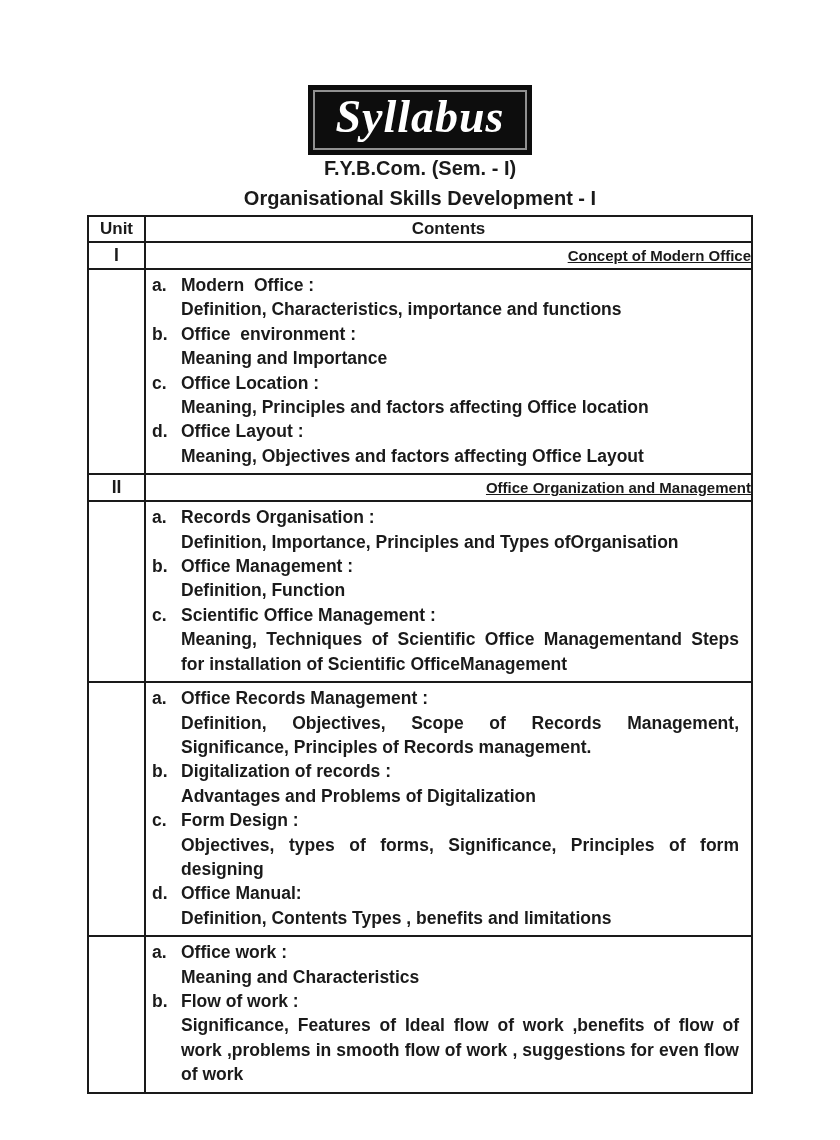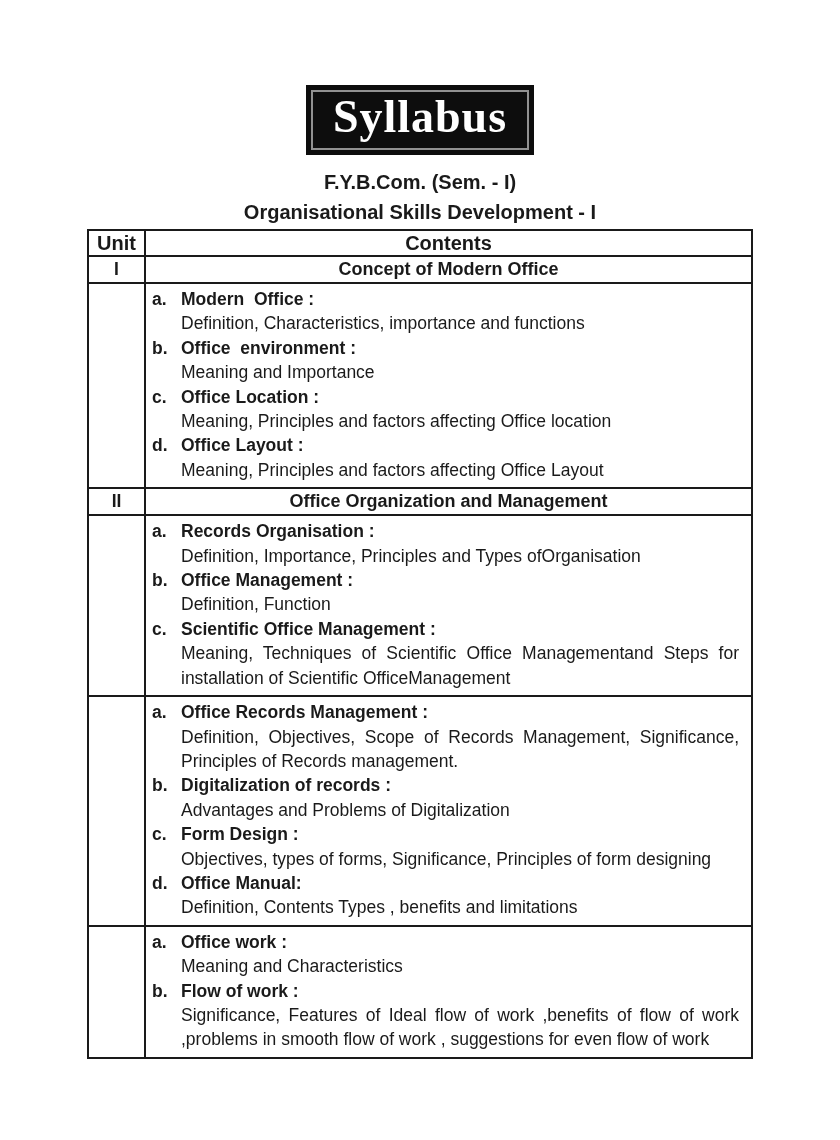--- a/index.html
+++ b/index.html
@@ -27,28 +27,29 @@
   .logo-box {
     background: #0d0d0d;
     padding: 5px;
   }
   .logo-inner {
     border: 2px solid #919191;
     padding: 1px 20px 7px 20px;
   }
   .logo-text {
     font-family: "Liberation Serif", serif;
+    font-style: italic;
     font-weight: bold;
     font-size: 46px;
     line-height: 48px;
     color: #ffffff;
     letter-spacing: 1px;
   }
   .subtitle1 {
-    margin-top: 15px;
+    margin-top: 1px;
     text-align: center;
     font-weight: bold;
     font-size: 20px;
     line-height: 24px;
   }
   .subtitle2 {
     margin-top: 6px;
     text-align: center;
     font-weight: bold;
     font-size: 20px;
@@ -60,59 +61,61 @@
     margin: 5px 0 0 87px;
     width: 666px;
   }
   .syllabus-table th,
   .syllabus-table td {
     border: 2px solid #1a1a1a;
     vertical-align: top;
     padding: 0;
   }
   .syllabus-table th {
-    font-size: 20px;
+    font-size: 17px;
     font-weight: bold;
     text-align: center;
     height: 24px;
     vertical-align: middle;
   }
   .unit-col { width: 55px; }
   td.unit-cell {
     text-align: center;
     font-weight: bold;
     font-size: 17.5px;
     vertical-align: middle;
   }
   td.title-cell {
-    text-align: center;
-    font-weight: bold;
-    font-size: 18px;
+    text-align: right;
+    font-weight: bold;
+    font-size: 15px;
     height: 25px;
     vertical-align: middle;
+    text-decoration: underline;
   }
   td.content-cell {
     padding: 3px 12px 5px 6px;
   }
   .item {
     display: grid;
     grid-template-columns: 29px 1fr;
     font-size: 17.5px;
     line-height: 24.4px;
   }
   .item-marker {
     font-weight: bold;
   }
   .item-heading {
     font-weight: bold;
     white-space: pre-wrap;
   }
   .item-desc {
     grid-column: 2;
     text-align: justify;
+    font-weight: bold;
   }
 </style>
 </head>
 <body>
 
 <div class="page">
 
   <div class="logo-wrap">
     <div class="logo-box">
       <div class="logo-inner">
@@ -150,21 +153,21 @@
               <div class="item-desc">Meaning and Importance</div>
             </div>
             <div class="item">
               <span class="item-marker">c.</span>
               <span class="item-heading">Office Location :</span>
               <div class="item-desc">Meaning, Principles and factors affecting Office location</div>
             </div>
             <div class="item">
               <span class="item-marker">d.</span>
               <span class="item-heading">Office Layout :</span>
-              <div class="item-desc">Meaning, Principles and factors affecting Office Layout</div>
+              <div class="item-desc">Meaning, Objectives and factors affecting Office Layout</div>
             </div>
           </td>
         </tr>
         <tr>
           <td class="unit-cell">II</td>
           <td class="title-cell">Office Organization and Management</td>
         </tr>
         <tr>
           <td></td>
           <td class="content-cell">

